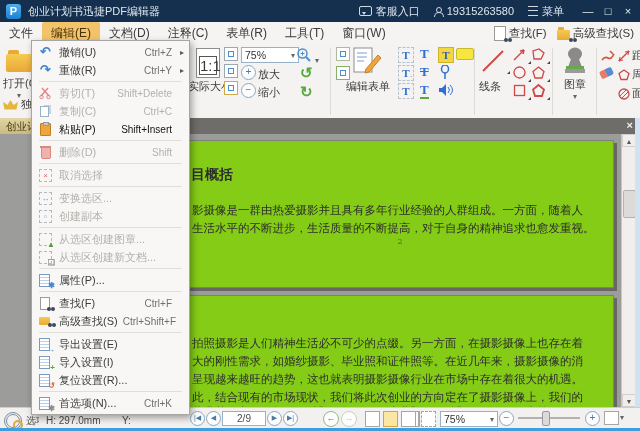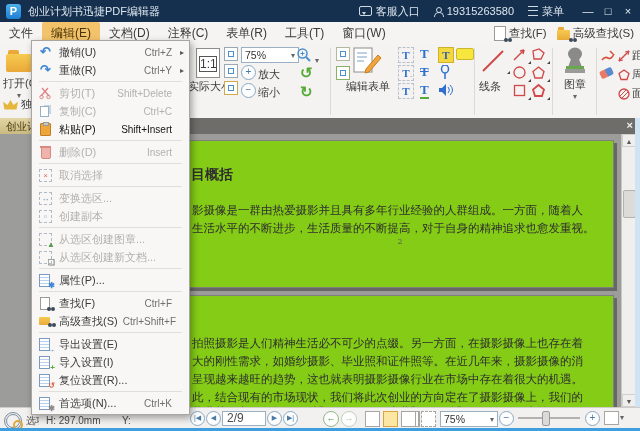--- a/index.html
+++ b/index.html
@@ -75,21 +75,21 @@
   #vscroll{position:absolute;left:621px;top:0;width:14px;height:273px;background:#f0efed;border-left:1px solid #c9c7c3}
   .sbtn{position:absolute;left:0;width:14px;height:13px;background:#f0efed;color:#5a5a58;font-size:7px;
         text-align:center;line-height:13px;border:1px solid #d2d0cc;box-sizing:border-box}
   #sthumb{position:absolute;left:1px;top:56px;width:11px;height:26px;background:#dddbd7;border:1px solid #b4b2ae;border-radius:2px}
   #win-edge{left:635px;top:118px;width:5px;height:310px;background:#cfe3f2}
   
   #statusbar{left:0;top:407px;width:640px;height:21px;background:#f2f1ef;border-top:1px solid #cfcdc9;font-size:10px;color:#4a4a48}
   #bottomstrip{left:0;top:428px;width:640px;height:3px;background:#3e9ede}
   .gear{width:12px;height:12px;border:3px double #7c8ba0;border-radius:50%;position:relative}
   .gear::after{content:"";position:absolute;right:-4px;bottom:-3px;width:6px;height:6px;border:2px solid #e0a93c;border-radius:50%}
-  .navin{position:absolute;background:#fff;border:1px solid #9ab0c4;height:13px;font-size:12px;text-align:left;padding:0 4px;line-height:13px}
+  .navin{position:absolute;background:#fff;border:1px solid #9ab0c4;height:13px;font-size:10px;text-align:center;padding:0 4px;line-height:13px}
   .gcirc{width:14px;height:14px;border:1px solid #94b886;border-radius:50%;background:#fdfdfd;color:#4a9a3a;
          font-size:9px;line-height:13px;text-align:center;position:absolute}
   .gcirc.dim{color:#b9cdb2;border-color:#c3d4bb}
   .vmode{position:absolute;width:13px;height:14px;background:#fff;border:1px solid #a8a6a2}
   .vmode.hl{background:#fbe7a3;border:1px solid #d9a43c}
   .slider-track{position:absolute;height:2px;background:#b4b2ae}
   .slider-handle{position:absolute;width:6px;height:13px;background:#dcdad6;border:1px solid #9a98a4;border-radius:2px}
   
   #editmenu{left:31px;top:40px;width:157px;background:#f8f7f5;border:1px solid #a8a6a2;
             box-shadow:2px 3px 7px rgba(0,0,0,.35);z-index:50;padding:2px 0;font-size:11px;color:#3c3c3c}
@@ -167,21 +167,21 @@
     <div class="folder-big" style="margin:4px auto 0"></div>
     <div style="margin-top:4px;white-space:nowrap">打开(O)</div>
     <div style="font-size:8px;color:#666">▾</div>
   </div>
   <div class="abs" style="left:3px;top:52px;display:flex;gap:3px;align-items:center">
     <span class="crown"></span>
     <span style="width:12px;overflow:hidden;white-space:nowrap;display:inline-block">独享</span>
   </div>
 
   <div class="pgbox" style="left:196px;top:3px;width:22px;height:28px">
-    <span style="position:absolute;left:2px;top:7px;width:16px;border:1px solid #555;font-size:12px;text-align:right">1:1</span>
+    <span style="position:absolute;left:2px;top:7px;width:16px;border:1px solid #555;font-size:15px;text-align:right">1:1</span>
   </div>
   <div class="tool-label" style="left:188px;top:34px">实际大小</div>
   <div class="fitbox" style="left:224px;top:2px"></div>
   <div class="fitbox" style="left:224px;top:19px"></div>
   <div class="fitbox" style="left:224px;top:36px;border-color:#d0a850"></div>
 
   <div class="combo" style="left:241px;top:2px;width:50px">
     <span>75%</span>
     <span class="car">▾</span>
   </div>
@@ -415,21 +415,21 @@
     <span class="mil">粘贴(P)</span>
       <span class="mis">Shift+Insert</span>
       <span class="mia"></span>
   </div>
   <div class="msep"></div>
   <div class="mi dis">
     <span class="mic">
         <span class="ic-trash"></span>
       </span>
     <span class="mil">删除(D)</span>
-      <span class="mis">Insert</span>
+      <span class="mis">Shift</span>
       <span class="mia"></span>
   </div>
   <div class="msep"></div>
   <div class="mi dis">
     <span class="mic">
         <span class="dash-ic">
           <span class="in" style="color:#d86a6a">×</span>
         </span>
       </span>
     <span class="mil">取消选择</span>

